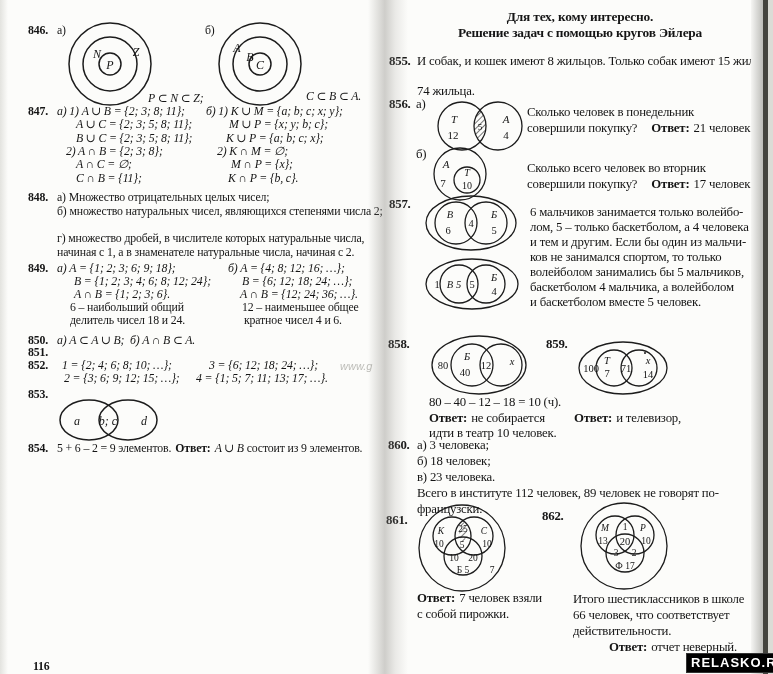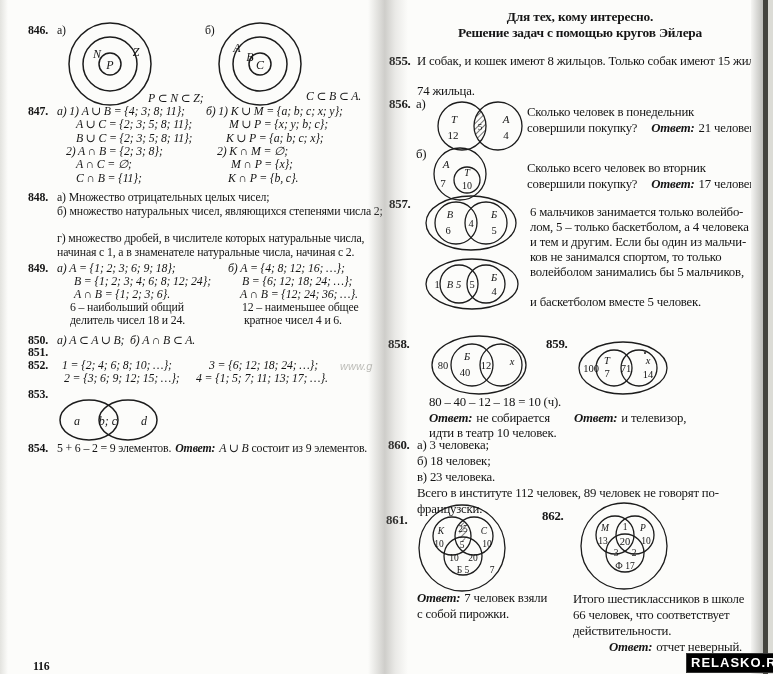--- a/index.html
+++ b/index.html
@@ -2,21 +2,21 @@
 <html><head>
 <meta charset="utf-8">
 <style>
   html,body{margin:0;padding:0;background:#d8d8d4;}
   .page{position:relative;width:773px;height:674px;background:#fcfcfa;overflow:hidden;
         font-family:"Liberation Serif","DejaVu Serif",serif;color:#151515;}
   .abs{position:absolute;white-space:pre;}
   .t{font-size:11.8px;line-height:13px;letter-spacing:-0.15px;}
   .rt{font-size:12.8px;line-height:14px;letter-spacing:-0.2px;}
   .num{font-weight:700;}
-  .b{font-weight:700;font-style:italic;}
+  .b{font-weight:700;}
   .frm{font-style:italic;}
   .ml4{margin-left:4px;}
   .ml14{margin-left:14px;}
   .hdr{font-weight:700;font-size:13.4px;text-align:center;width:364px;}
   .gutter{position:absolute;top:0;left:368px;width:40px;height:674px;
     background:linear-gradient(to right,rgba(255,255,255,0) 0%,rgba(132,130,124,0.38) 42%,rgba(150,148,142,0.18) 68%,rgba(255,255,255,0) 100%);}
   .edge1{position:absolute;top:0;left:751px;width:12px;height:674px;background:linear-gradient(to right,#f5f5f3,#bdbdb9);}
   .edge2{position:absolute;top:0;left:763px;width:5px;height:674px;background:#45453f;}
   .edge3{position:absolute;top:0;left:768px;width:5px;height:674px;background:#dcdcd6;}
   .ledge{position:absolute;top:0;left:0;width:8px;height:674px;background:linear-gradient(to right,#e3e3df,rgba(255,255,255,0));}
@@ -54,21 +54,21 @@
     <circle class="st" cx="46" cy="46" r="11"></circle>
     <text class="it" x="23" y="34" font-size="12">A</text>
     <text class="it" x="36" y="43" font-size="12">B</text>
     <text class="it" x="46" y="51" font-size="12">C</text>
   </svg>
 
   <div class="t frm abs" style="left:148px;top:92px">P ⊂ N ⊂ Z;</div>
   <div class="t frm abs" style="left:306px;top:90px">C ⊂ B ⊂ A.</div>
 
   <div class="t num abs" style="left:28px;top:105px">847.</div>
-  <div class="t frm abs" style="left:57px;top:105px">а) 1) A ∪ B = {4; 3; 8; 11};</div>
+  <div class="t frm abs" style="left:57px;top:105px">а) 1) A ∪ B = {2; 3; 8; 11};</div>
   <div class="t frm abs" style="left:76px;top:118px">A ∪ C = {2; 3; 5; 8; 11};</div>
   <div class="t frm abs" style="left:76px;top:132px">B ∪ C = {2; 3; 5; 8; 11};</div>
   <div class="t frm abs" style="left:66px;top:145px">2) A ∩ B = {2; 3; 8};</div>
   <div class="t frm abs" style="left:76px;top:158px">A ∩ C = ∅;</div>
   <div class="t frm abs" style="left:76px;top:172px">C ∩ B = {11};</div>
   <div class="t frm abs" style="left:206px;top:105px">б) 1) K ∪ M = {a; b; c; x; y};</div>
   <div class="t frm abs" style="left:229px;top:118px">M ∪ P = {x; y; b; c};</div>
   <div class="t frm abs" style="left:226px;top:132px">K ∪ P = {a; b; c; x};</div>
   <div class="t frm abs" style="left:217px;top:145px">2) K ∩ M = ∅;</div>
   <div class="t frm abs" style="left:231px;top:158px">M ∩ P = {x};</div>
@@ -176,20 +176,21 @@
     <text class="it" x="31" y="31" font-size="10.5">В 5</text>
     <text x="49" y="31" font-size="10.5">5</text>
     <text class="it" x="71" y="24" font-size="10.5">Б</text>
     <text x="71" y="38" font-size="10.5">4</text>
   </svg>
   <div class="rt abs" style="left:530px;top:205px">6 мальчиков занимается только волейбо-</div>
   <div class="rt abs" style="left:530px;top:220px">лом, 5 – только баскетболом, а 4 человека</div>
   <div class="rt abs" style="left:530px;top:235px">и тем и другим. Если бы один из мальчи-</div>
   <div class="rt abs" style="left:530px;top:250px">ков не занимался спортом, то только</div>
   <div class="rt abs" style="left:530px;top:265px">волейболом занимались бы 5 мальчиков,</div>
+  <div class="rt abs" style="left:530px;top:280px">баскетболом 4 мальчика, а волейболом</div>
   <div class="rt abs" style="left:530px;top:295px">и баскетболом вместе 5 человек.</div>
 
   <div class="rt num abs" style="left:388px;top:337px">858.</div>
   <svg style="left:429px;top:334px" width="100" height="62" viewBox="0 0 100 62">
     <ellipse class="stn" cx="50" cy="31" rx="47" ry="29"></ellipse>
     <circle class="stn" cx="43" cy="31" r="21"></circle>
     <circle class="stn" cx="72" cy="31" r="21"></circle>
     <text x="14" y="35" font-size="10.5">80</text>
     <text class="it" x="38" y="26" font-size="10.5">Б</text>
     <text x="36" y="42" font-size="10.5">40</text>

